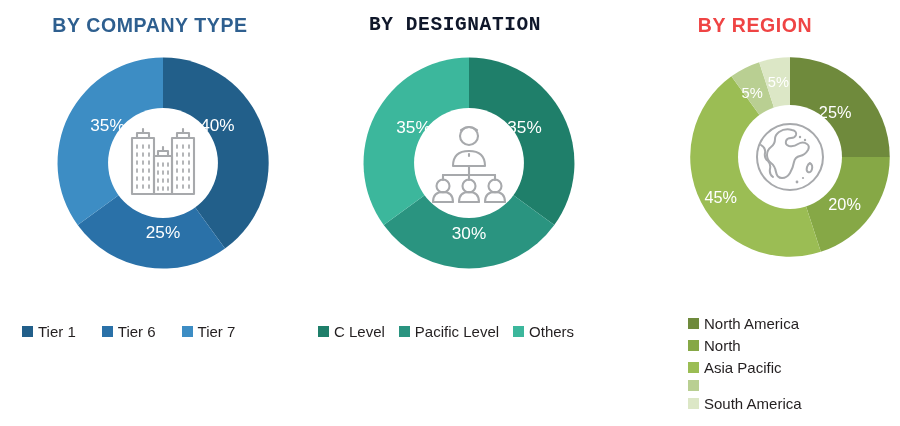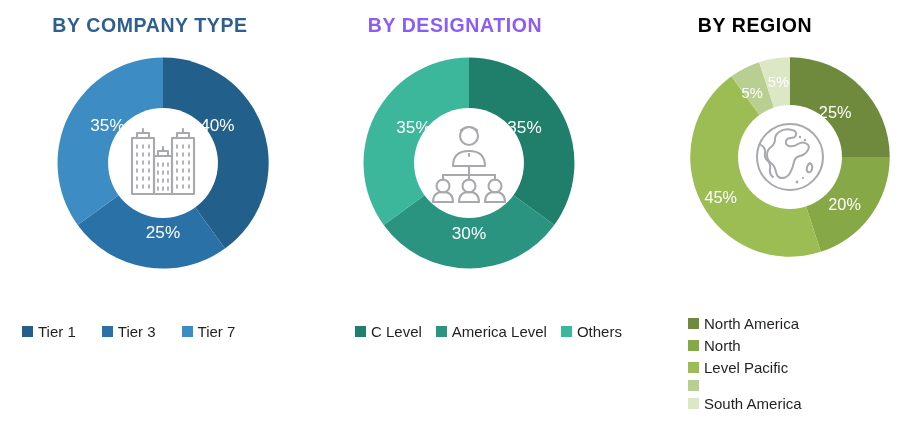--- a/index.html
+++ b/index.html
@@ -22,22 +22,22 @@
 
   .panel-title {
     position: absolute;
     top: 14px; left: 0; right: 0;
     text-align: center;
     font-size: 19.5px;
     font-weight: bold;
     letter-spacing: 0.6px;
   }
   #title-company { color: #2e5f8f; }
-  #title-design  { color: #8b5cf6; }
-  #title-region  { color: #000000; }
+  #title-design  { color: #0f172a; font-family: Liberation Mono, monospace; }
+  #title-region  { color: #ef4444; }
 
   .donut-wrap { position: absolute; }
   #donut-company { left: 52px;  top: 52px; width: 222px; height: 222px; }
   #donut-design  { left: 58px;  top: 52px; width: 222px; height: 222px; }
   #donut-region  { left: 75px;  top: 52px; width: 210px; height: 210px; }
 
   .donut-svg { display: block; width: 100%; height: 100%; overflow: visible; }
 
   .pct-label {
     fill: #ffffff;
@@ -53,21 +53,21 @@
     position: absolute;
     display: flex;
     align-items: center;
     justify-content: center;
   }
   .center-icon svg { display: block; }
 
   
   .legend { position: absolute; }
   #legend-company { left: 22px; top: 322px; }
-  #legend-design  { left: 18px; top: 322px; margin-left: 37px; }
+  #legend-design  { left: 18px; top: 322px; }
   #legend-region  { left: 78px; top: 314px; }
 
   .legend-row { display: flex; align-items: center; }
   .legend-row.inline { gap: 26px; }
   .legend-item {
     display: flex;
     align-items: center;
     gap: 5px;
     white-space: nowrap;
   }
@@ -178,21 +178,21 @@
     </div>
 
     <div class="legend" id="legend-company">
       <div class="legend-row inline">
         <div class="legend-item">
           <span class="swatch" style="background:#225f8a"></span>
           <span class="legend-text">Tier 1</span>
         </div>
         <div class="legend-item">
           <span class="swatch" style="background:#2a71a8"></span>
-          <span class="legend-text">Tier 3</span>
+          <span class="legend-text">Tier 6</span>
         </div>
         <div class="legend-item">
           <span class="swatch" style="background:#3d8dc4"></span>
           <span class="legend-text">Tier 7</span>
         </div>
       </div>
     </div>
   </div>
 
   <div class="panel" id="panel-design">
@@ -239,21 +239,21 @@
     </div>
 
     <div class="legend" id="legend-design">
       <div class="legend-row inline" style="gap:14px;">
         <div class="legend-item">
           <span class="swatch" style="background:#1f7f6a"></span>
           <span class="legend-text">C Level</span>
         </div>
         <div class="legend-item">
           <span class="swatch" style="background:#2a9480"></span>
-          <span class="legend-text">America Level</span>
+          <span class="legend-text">Pacific Level</span>
         </div>
         <div class="legend-item">
           <span class="swatch" style="background:#3cb79c"></span>
           <span class="legend-text">Others</span>
         </div>
       </div>
     </div>
   </div>
 
   <div class="panel" id="panel-region">
@@ -303,21 +303,21 @@
         <div class="legend-item">
           <span class="swatch" style="background:#6f8a3c"></span>
           <span class="legend-text">North America</span>
         </div>
         <div class="legend-item">
           <span class="swatch" style="background:#86a846"></span>
           <span class="legend-text">North</span>
         </div>
         <div class="legend-item">
           <span class="swatch" style="background:#9bbd54"></span>
-          <span class="legend-text">Level Pacific</span>
+          <span class="legend-text">Asia Pacific</span>
         </div>
         <div class="legend-item">
           <span class="swatch" style="background:#b9cf92"></span>
         </div>
         <div class="legend-item">
           <span class="swatch" style="background:#dce7c6"></span>
           <span class="legend-text">South America</span>
         </div>
       </div>
     </div>

